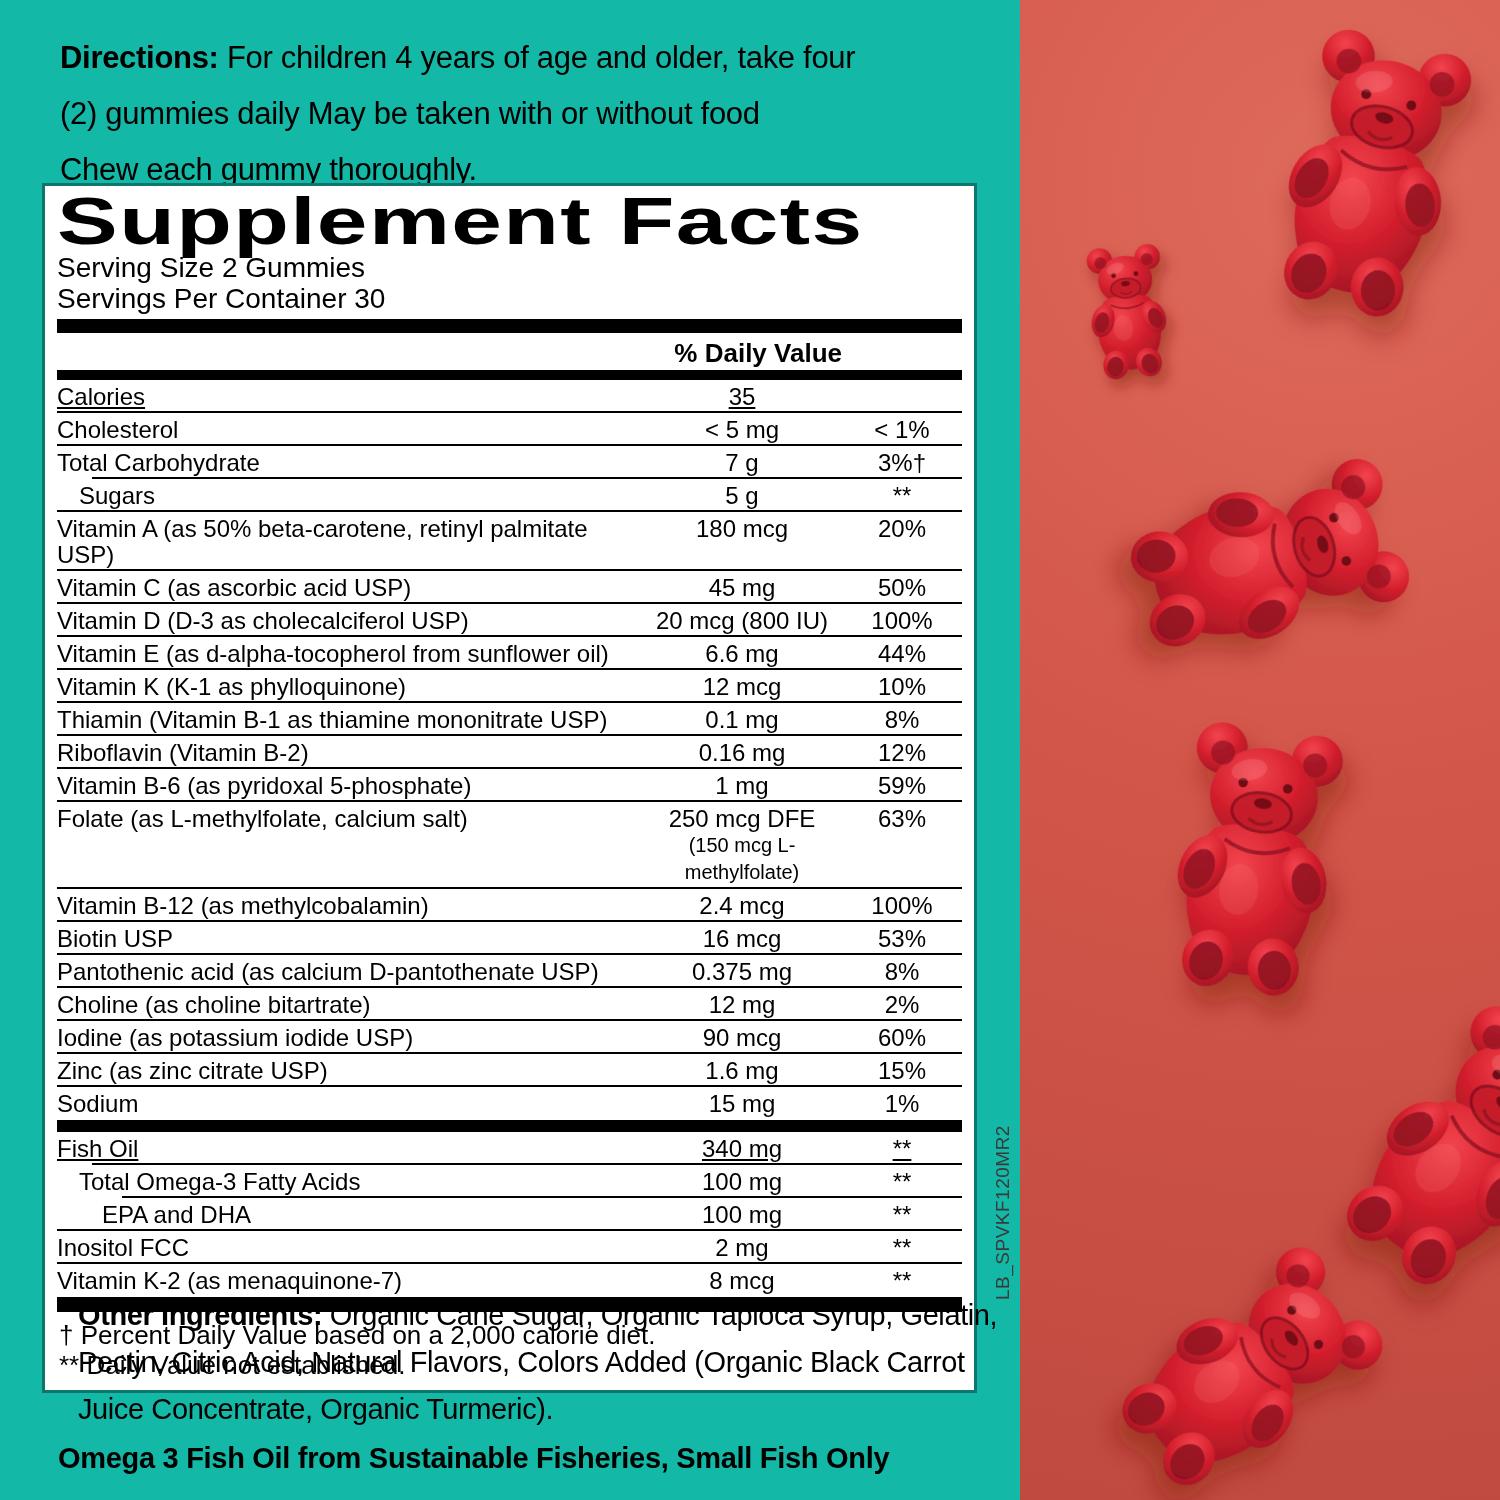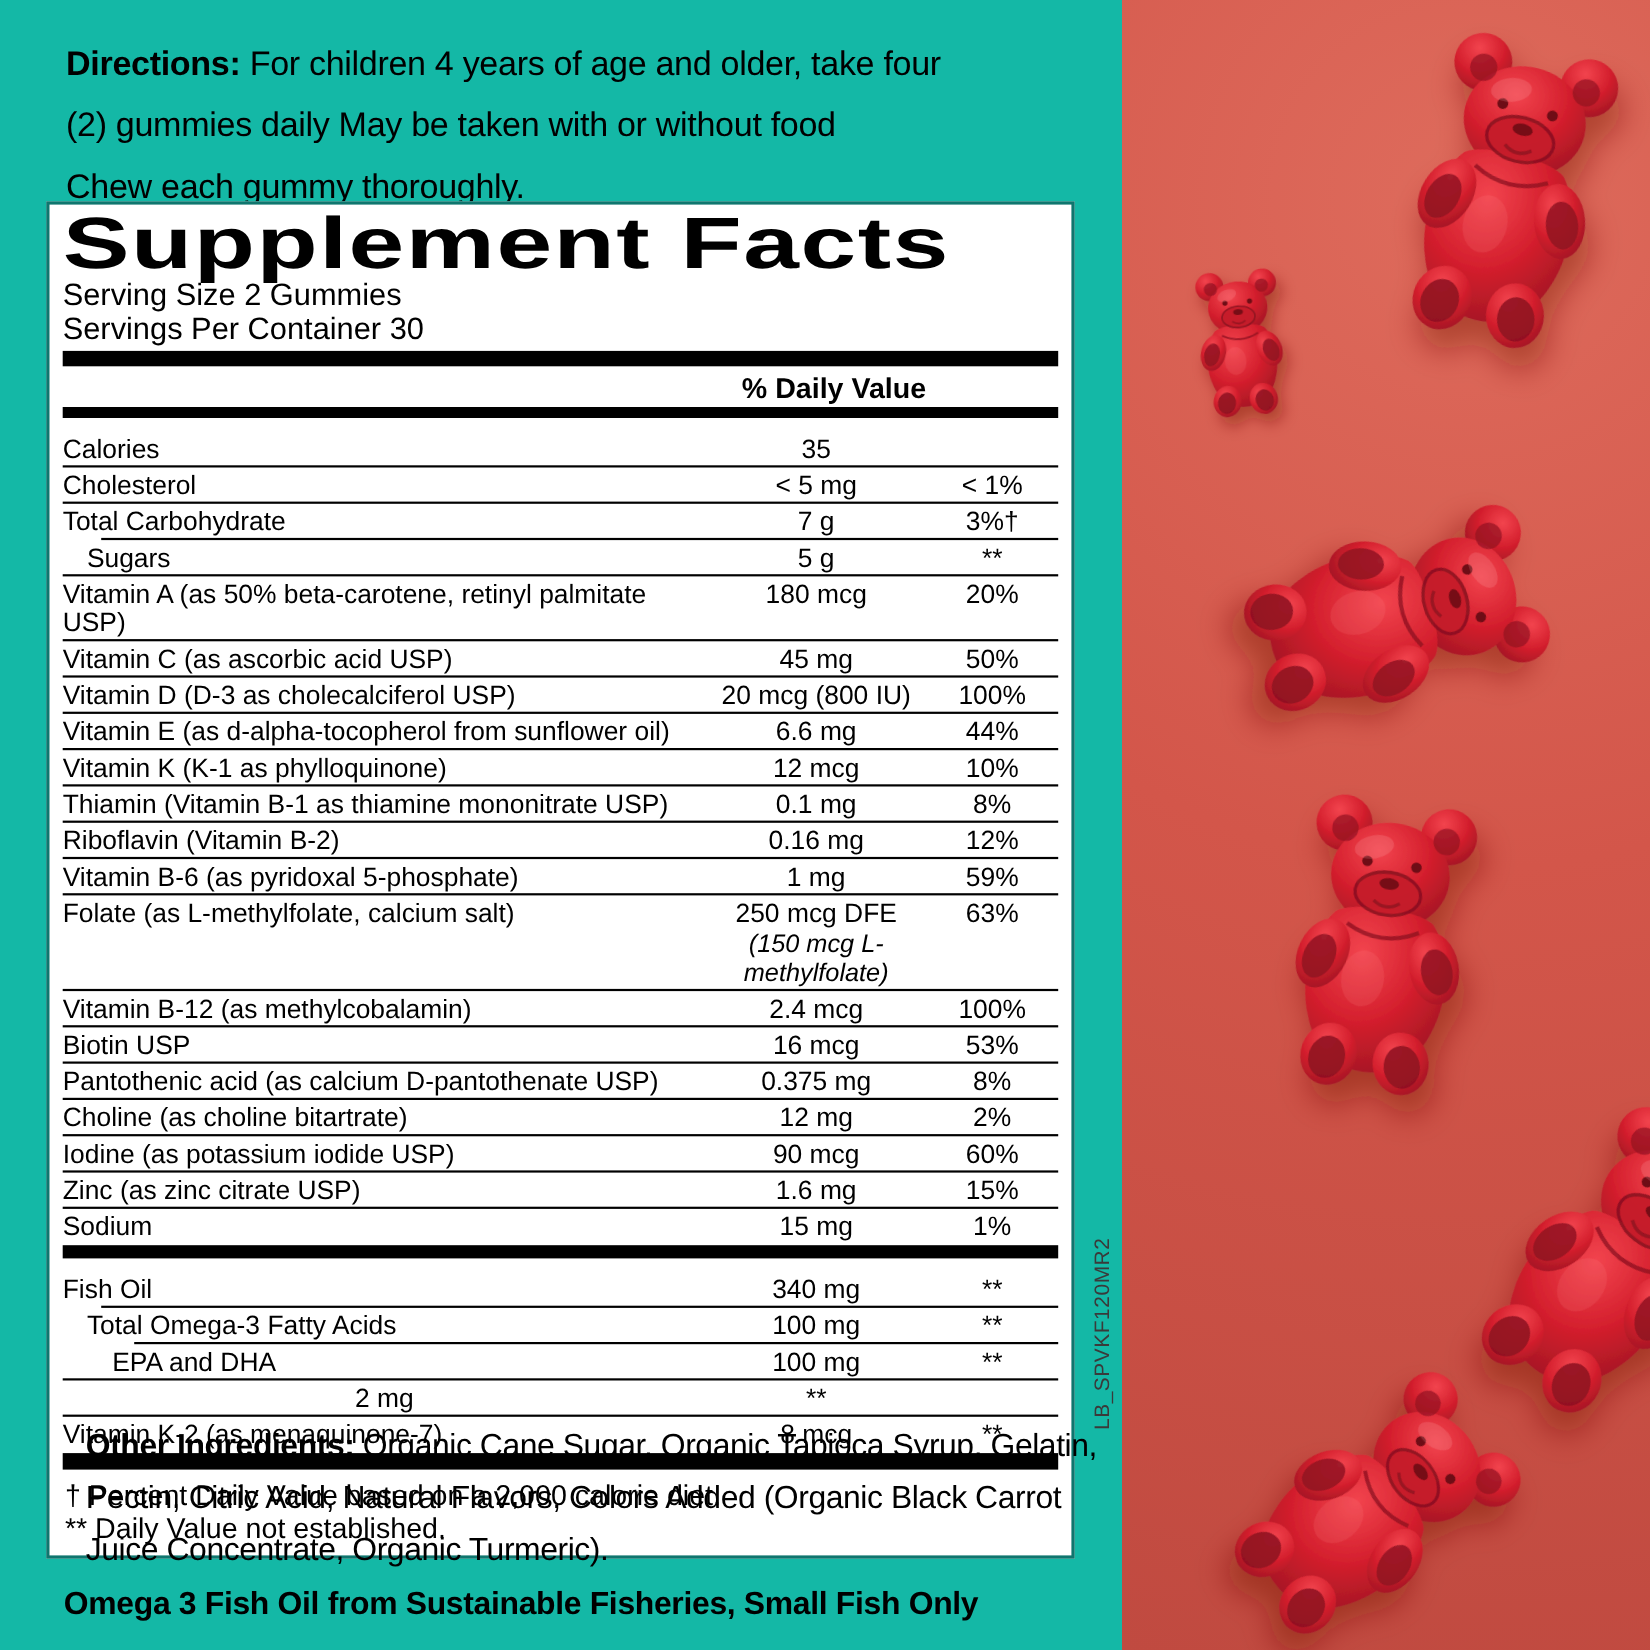--- a/index.html
+++ b/index.html
@@ -36,29 +36,29 @@
   .frow {
     display:grid; grid-template-columns:1fr 200px 120px;
     align-items:start; padding:4px 0 1px 0;
     font-size:24px; line-height:26px;
   }
   .header-row { font-weight:bold; font-size:26px; padding:3px 0 2px 0; }
   .header-row .fdv { white-space:nowrap; justify-self:end; text-align:center; }
   .fname { text-align:left; }
   .famt  { text-align:center; }
   .fdv   { text-align:center; }
-  .amt2  { font-size:23px; line-height:27px;font-style:italic; }
+  .amt2  { font-size:20px; line-height:27px; }
 
   .rows .frow {
     background-image:linear-gradient(#000,#000);
     background-repeat:no-repeat;
     background-size:100% 2px; background-position:0 0;
     padding-top:6px; padding-bottom:1px;
   }
-  .rows .frow:first-child { background:none; padding-top:16px; }
+  .rows .frow:first-child { background:none; padding-top:4px;text-decoration:underline; }
   .rows .frow.i1 { background-size:calc(100% - 35px) 2px; background-position:35px 0; }
   .rows .frow.i2 { background-size:calc(100% - 65px) 2px; background-position:65px 0; }
   .frow.i1 .fname { padding-left:22px; }
   .frow.i2 .fname { padding-left:45px; }
 
   .footnotes { padding:8px 0 2px 2px; font-size:26px; line-height:30px; }
 
   .side-code {
     position:absolute; left:992px; top:1300px;
     transform:rotate(-90deg); transform-origin:0 0;
@@ -222,20 +222,21 @@
           <span class="fname">Total Omega-3 Fatty Acids</span>
           <span class="famt">100 mg</span>
           <span class="fdv">**</span>
         </div>
         <div class="frow i2">
           <span class="fname">EPA and DHA</span>
           <span class="famt">100 mg</span>
           <span class="fdv">**</span>
         </div>
         <div class="frow i0">
+          <span class="fname">Inositol FCC</span>
           <span class="famt">2 mg</span>
           <span class="fdv">**</span>
         </div>
         <div class="frow i0">
           <span class="fname">Vitamin K-2 (as menaquinone-7)</span>
           <span class="famt">8 mcg</span>
           <span class="fdv">**</span>
         </div>
       </div>
 

